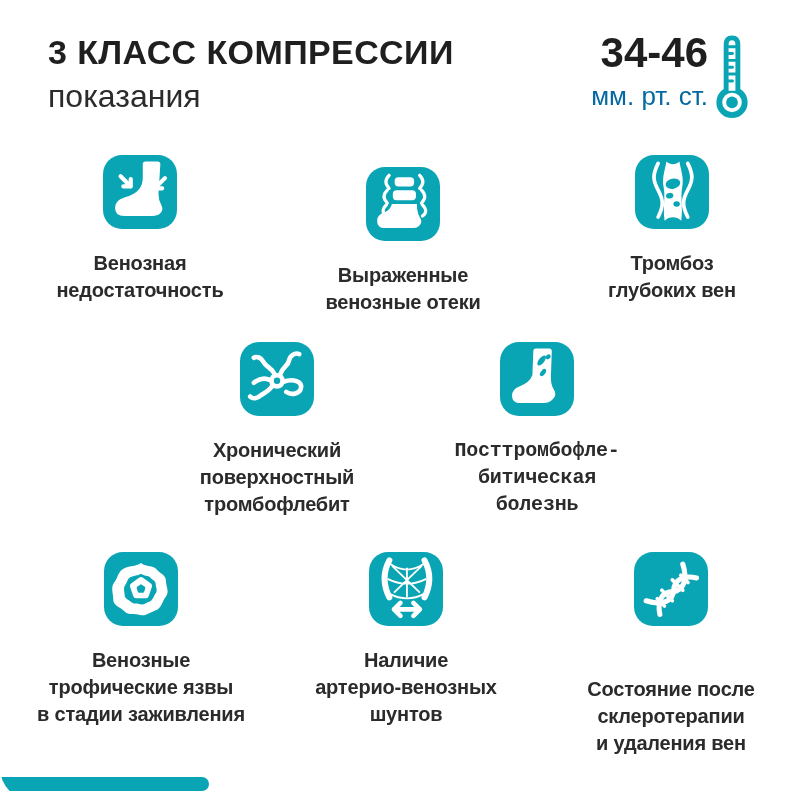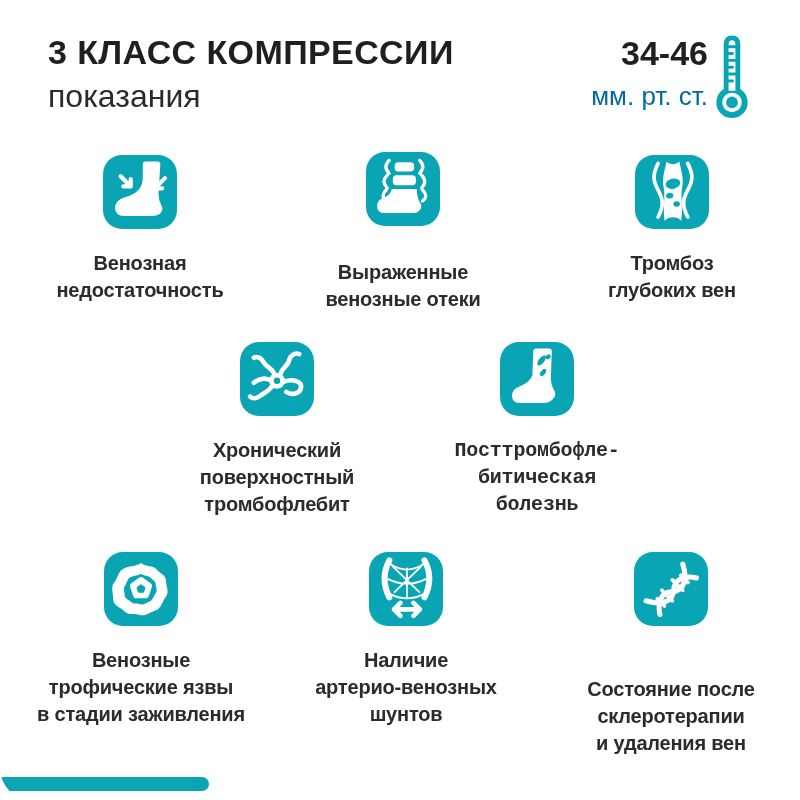--- a/index.html
+++ b/index.html
@@ -2,30 +2,30 @@
 <html><head>
 <meta charset="utf-8">
 <style>
   html,body{margin:0;padding:0;}
   .page{position:relative;width:800px;height:800px;background:#ffffff;overflow:hidden;
         font-family:"Liberation Sans","DejaVu Sans",sans-serif;color:#262626;border-radius:32px;}
   .hdr-left{position:absolute;left:48px;top:32px;}
   .hdr-title{font-size:34px;font-weight:700;letter-spacing:.4px;color:#1f1f1f;line-height:40px;}
   .hdr-sub{font-size:32px;font-weight:400;color:#2b2b2b;margin-top:9px;line-height:30px;}
   .hdr-right{position:absolute;left:540px;top:34px;width:168px;text-align:right;}
-  .hdr-val{font-size:34px;font-weight:700;color:#1f1f1f;line-height:38px;}
+  .hdr-val{font-size:42px;font-weight:700;color:#1f1f1f;line-height:38px;}
   .hdr-unit{font-size:26px;font-weight:400;color:#0369a1;margin-top:9px;line-height:30px;}
   .thermo{position:absolute;left:712px;top:34px;}
   .card{position:absolute;display:flex;flex-direction:column;align-items:center;}
   .tile{width:74px;height:74px;border-radius:19px;background:#0aa5b5;flex:0 0 auto;}
   .tile svg{display:block;width:74px;height:74px;}
   .card-label{margin-top:21px;font-size:20px;font-weight:700;line-height:27px;
               letter-spacing:-.2px;color:#2b2b2b;text-align:center;white-space:pre-line;}
   .c1{left:25px;top:155px;width:230px;}
-  .c2{left:288px;top:152px;width:230px;gap:12px;}
+  .c2{left:288px;top:167px;width:230px;}
   .c3{left:557px;top:155px;width:230px;}
   .c4{left:162px;top:342px;width:230px;}
   .c5{left:422px;top:342px;width:230px;font-family:Liberation Mono, monospace;}
   .c6{left:16px;top:552px;width:250px;align-items:center;}
   .c7{left:291px;top:552px;width:230px;}
   .c8{left:551px;top:552px;width:240px;gap:29px;}
   .bottom-bar{position:absolute;left:0;top:777px;width:209px;height:14px;
               background:#0aa5b5;border-radius:0 7px 7px 0;}
 </style>
 </head>

